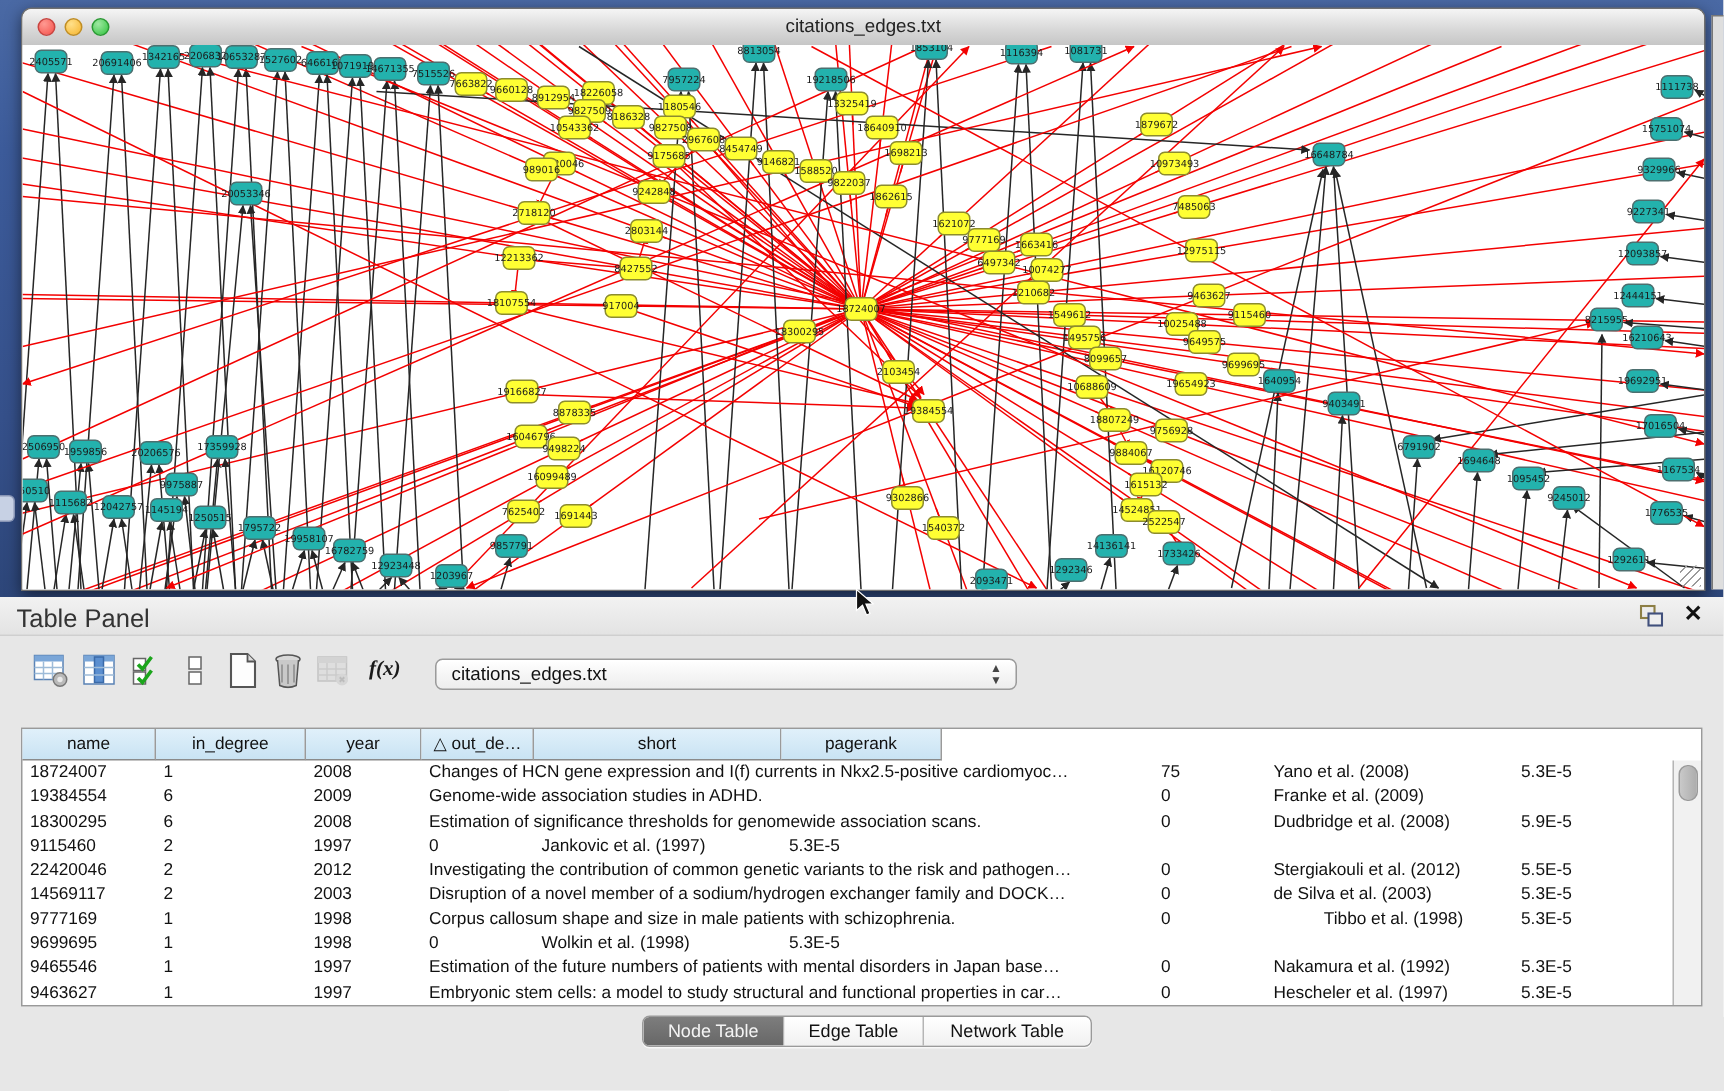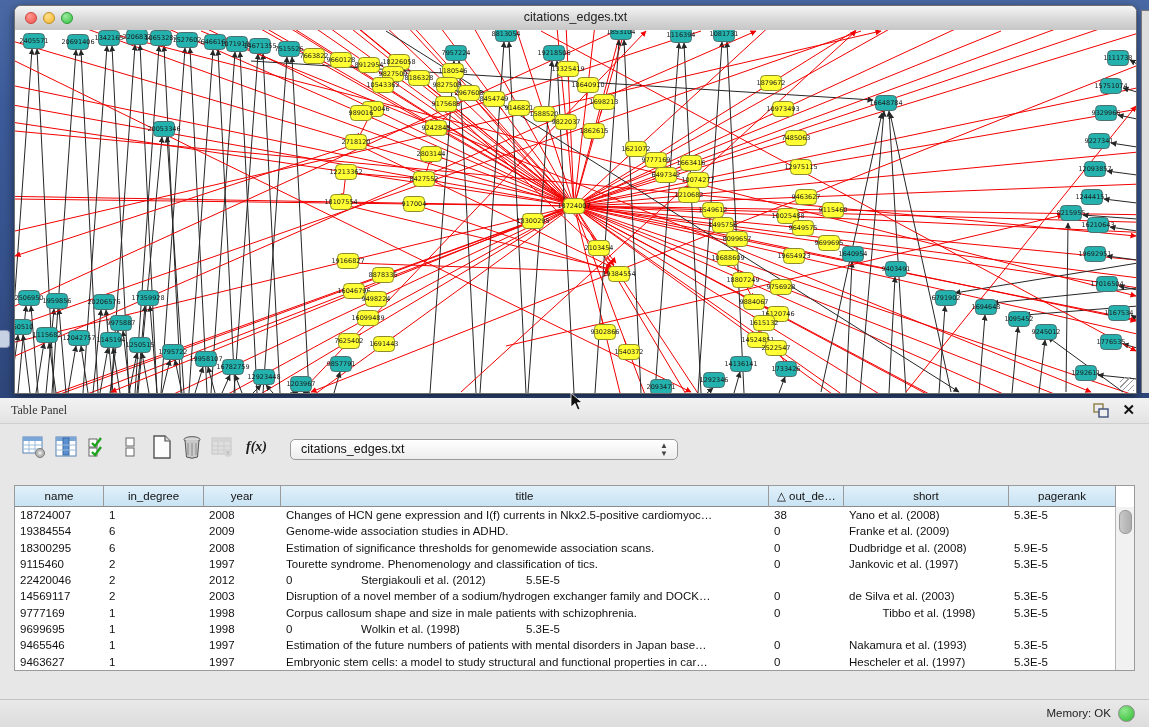--- a/index.html
+++ b/index.html
@@ -26,21 +26,21 @@
     background:repeating-linear-gradient(135deg,transparent 0 3px,#9a9a9a 3px 4px);}
   .edge-sliver{position:absolute;left:1141px;top:10px;width:8px;height:382px;
     background:#dedede;border-left:1px solid #777;border-top:1px solid #777;}
   .splitter-nub{position:absolute;left:0;top:330px;width:9px;height:16px;
     background:#c7d1e4;border:1px solid #8895b5;border-left:none;border-radius:0 4px 4px 0;}
   .cursor{position:absolute;left:569px;top:392px;width:14px;height:20px;z-index:50;}
   
   .table-panel{position:absolute;left:0;top:398px;width:1149px;height:329px;background:#e7e7e7;}
   .panel-header{height:25px;background:linear-gradient(180deg,#f2f2f2,#e3e3e3);
     border-bottom:1px solid #cfcfcf;position:relative;}
-  .panel-header .ptitle{position:absolute;left:11px;top:5px;font-size:12px;color:#333;font-family:Liberation Serif, serif;}
+  .panel-header .ptitle{position:absolute;left:11px;top:5px;font-size:17px;color:#333;}
   .float-ic{position:absolute;right:40px;top:5px;width:16px;height:15px;}
   .close-ic{position:absolute;right:14px;top:3px;font-size:15px;font-weight:bold;color:#111;line-height:18px;}
   .toolbar{position:absolute;left:0;top:25px;width:1149px;height:58px;}
   .tb-ic{position:absolute;top:12px;width:24px;height:24px;}
   .combo{position:absolute;left:290px;top:16px;width:388px;height:21px;box-sizing:border-box;
     border:1px solid #9b9b9b;border-radius:5px;background:linear-gradient(180deg,#ffffff,#ededed);
     font-size:12.5px;color:#111;line-height:19px;padding-left:10px;
     box-shadow:inset 0 1px 0 #fff;}
   .combo .steppers{position:absolute;right:9px;top:2px;font-size:8px;color:#444;line-height:8px;text-align:center;}
   .fx{position:absolute;left:246px;top:16px;font-family:"Liberation Serif",serif;
@@ -936,32 +936,31 @@
       <span>citations_edges.txt</span>
       <span class="steppers">▲<br>▼</span>
     </div>
   </div>
 
   <div class="tbl-wrap">
     <div class="hdr-row" id="hdr-row">
         <div class="hdr-cell" style="width: 89px;">name</div>
         <div class="hdr-cell" style="width: 100px;">in_degree</div>
         <div class="hdr-cell" style="width: 77px;">year</div>
-        <div class="hdr-cell" style="width: 488px;">title</div>
         <div class="hdr-cell" style="width: 75px; text-align: left; padding-left: 8px;">△ out_de…</div>
         <div class="hdr-cell" style="width: 165px;">short</div>
         <div class="hdr-cell" style="width: 107px;">pagerank</div>
       </div>
     <div class="body-rows" id="body-rows">
         <div class="t-row">
           <div class="t-cell" style="width: 89px;">18724007</div>
           <div class="t-cell" style="width: 100px;">1</div>
           <div class="t-cell" style="width: 77px;">2008</div>
           <div class="t-cell" style="width: 488px;">Changes of HCN gene expression and I(f) currents in Nkx2.5-positive cardiomyoc…</div>
-          <div class="t-cell" style="width: 75px;">38</div>
+          <div class="t-cell" style="width: 75px;">75</div>
           <div class="t-cell" style="width: 165px;">Yano et al. (2008)</div>
           <div class="t-cell" style="width: 107px;">5.3E-5</div>
         </div>
         <div class="t-row">
           <div class="t-cell" style="width: 89px;">19384554</div>
           <div class="t-cell" style="width: 100px;">6</div>
           <div class="t-cell" style="width: 77px;">2009</div>
           <div class="t-cell" style="width: 488px;">Genome-wide association studies in ADHD.</div>
           <div class="t-cell" style="width: 75px;">0</div>
           <div class="t-cell" style="width: 165px;">Franke et al. (2009)</div>
@@ -973,29 +972,29 @@
           <div class="t-cell" style="width: 77px;">2008</div>
           <div class="t-cell" style="width: 488px;">Estimation of significance thresholds for genomewide association scans.</div>
           <div class="t-cell" style="width: 75px;">0</div>
           <div class="t-cell" style="width: 165px;">Dudbridge et al. (2008)</div>
           <div class="t-cell" style="width: 107px;">5.9E-5</div>
         </div>
         <div class="t-row">
           <div class="t-cell" style="width: 89px;">9115460</div>
           <div class="t-cell" style="width: 100px;">2</div>
           <div class="t-cell" style="width: 77px;">1997</div>
-          <div class="t-cell" style="width: 488px;">Tourette syndrome. Phenomenology and classification of tics.</div>
           <div class="t-cell" style="width: 75px;">0</div>
           <div class="t-cell" style="width: 165px;">Jankovic et al. (1997)</div>
           <div class="t-cell" style="width: 107px;">5.3E-5</div>
         </div>
         <div class="t-row">
           <div class="t-cell" style="width: 89px;">22420046</div>
           <div class="t-cell" style="width: 100px;">2</div>
           <div class="t-cell" style="width: 77px;">2012</div>
+          <div class="t-cell" style="width: 488px;">Investigating the contribution of common genetic variants to the risk and pathogen…</div>
           <div class="t-cell" style="width: 75px;">0</div>
           <div class="t-cell" style="width: 165px;">Stergiakouli et al. (2012)</div>
           <div class="t-cell" style="width: 107px;">5.5E-5</div>
         </div>
         <div class="t-row">
           <div class="t-cell" style="width: 89px;">14569117</div>
           <div class="t-cell" style="width: 100px;">2</div>
           <div class="t-cell" style="width: 77px;">2003</div>
           <div class="t-cell" style="width: 488px;">Disruption of a novel member of a sodium/hydrogen exchanger family and DOCK…</div>
           <div class="t-cell" style="width: 75px;">0</div>
@@ -1018,36 +1017,37 @@
           <div class="t-cell" style="width: 75px;">0</div>
           <div class="t-cell" style="width: 165px;">Wolkin et al. (1998)</div>
           <div class="t-cell" style="width: 107px;">5.3E-5</div>
         </div>
         <div class="t-row">
           <div class="t-cell" style="width: 89px;">9465546</div>
           <div class="t-cell" style="width: 100px;">1</div>
           <div class="t-cell" style="width: 77px;">1997</div>
           <div class="t-cell" style="width: 488px;">Estimation of the future numbers of patients with mental disorders in Japan base…</div>
           <div class="t-cell" style="width: 75px;">0</div>
-          <div class="t-cell" style="width: 165px;">Nakamura et al. (1993)</div>
+          <div class="t-cell" style="width: 165px;">Nakamura et al. (1992)</div>
           <div class="t-cell" style="width: 107px;">5.3E-5</div>
         </div>
         <div class="t-row">
           <div class="t-cell" style="width: 89px;">9463627</div>
           <div class="t-cell" style="width: 100px;">1</div>
           <div class="t-cell" style="width: 77px;">1997</div>
           <div class="t-cell" style="width: 488px;">Embryonic stem cells: a model to study structural and functional properties in car…</div>
           <div class="t-cell" style="width: 75px;">0</div>
           <div class="t-cell" style="width: 165px;">Hescheler et al. (1997)</div>
           <div class="t-cell" style="width: 107px;">5.3E-5</div>
         </div>
       </div>
     <div class="vscroll">
       <div class="vthumb"></div>
     </div>
   </div>
 
+  <div class="tabs" id="tabs">
+      <div class="tab sel" style="width: 93px;">Node Table</div>
+      <div class="tab" style="width: 92px;">Edge Table</div>
+      <div class="tab" style="width: 111px;">Network Table</div>
+    </div>
 
-  <div class="statusbar">
-    <span class="mem">Memory: OK</span>
-    <span class="memdot"></span>
-  </div>
 </div>
 
 </body></html>

